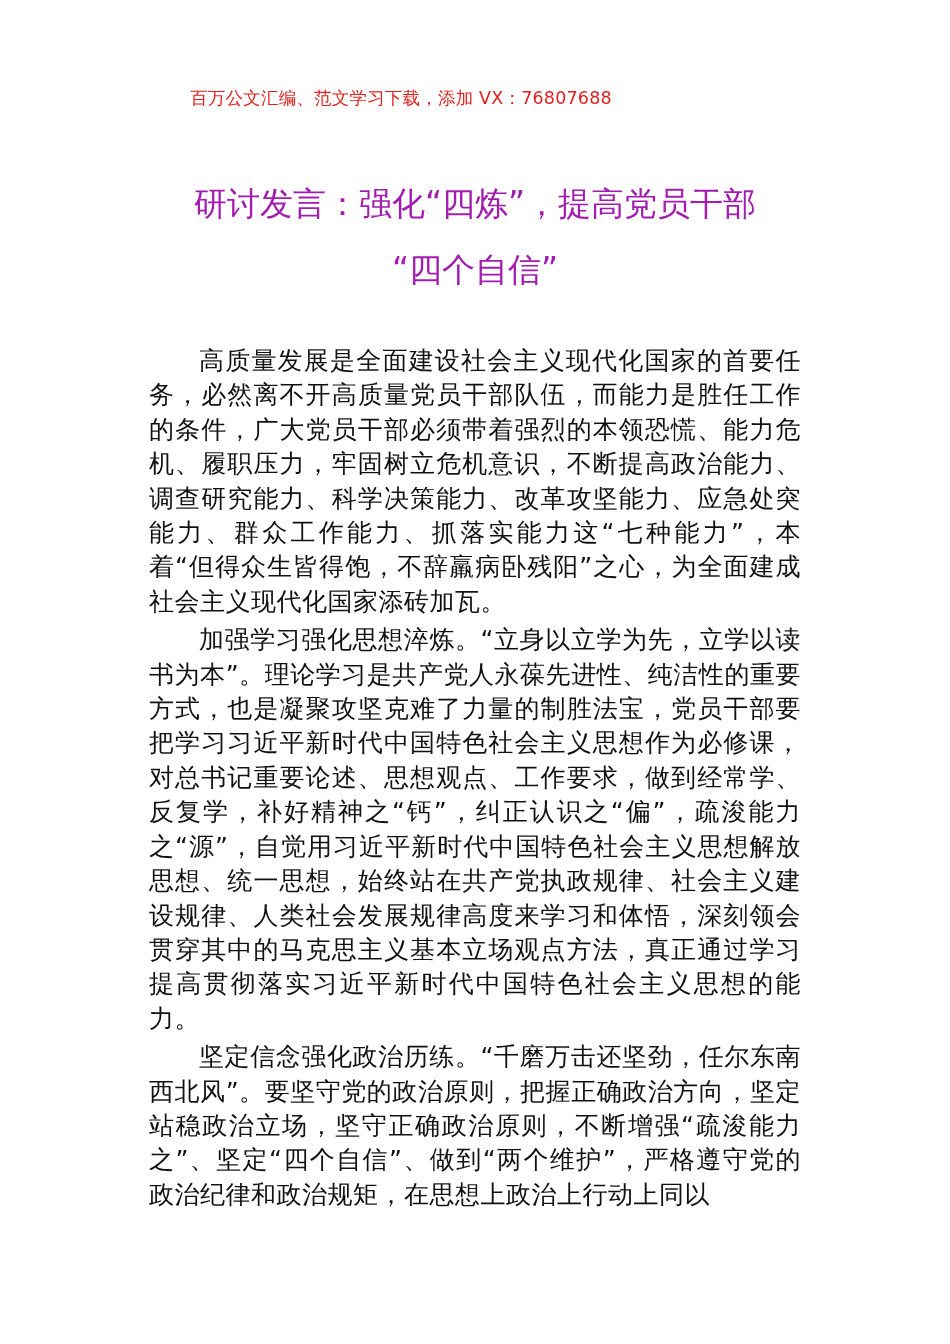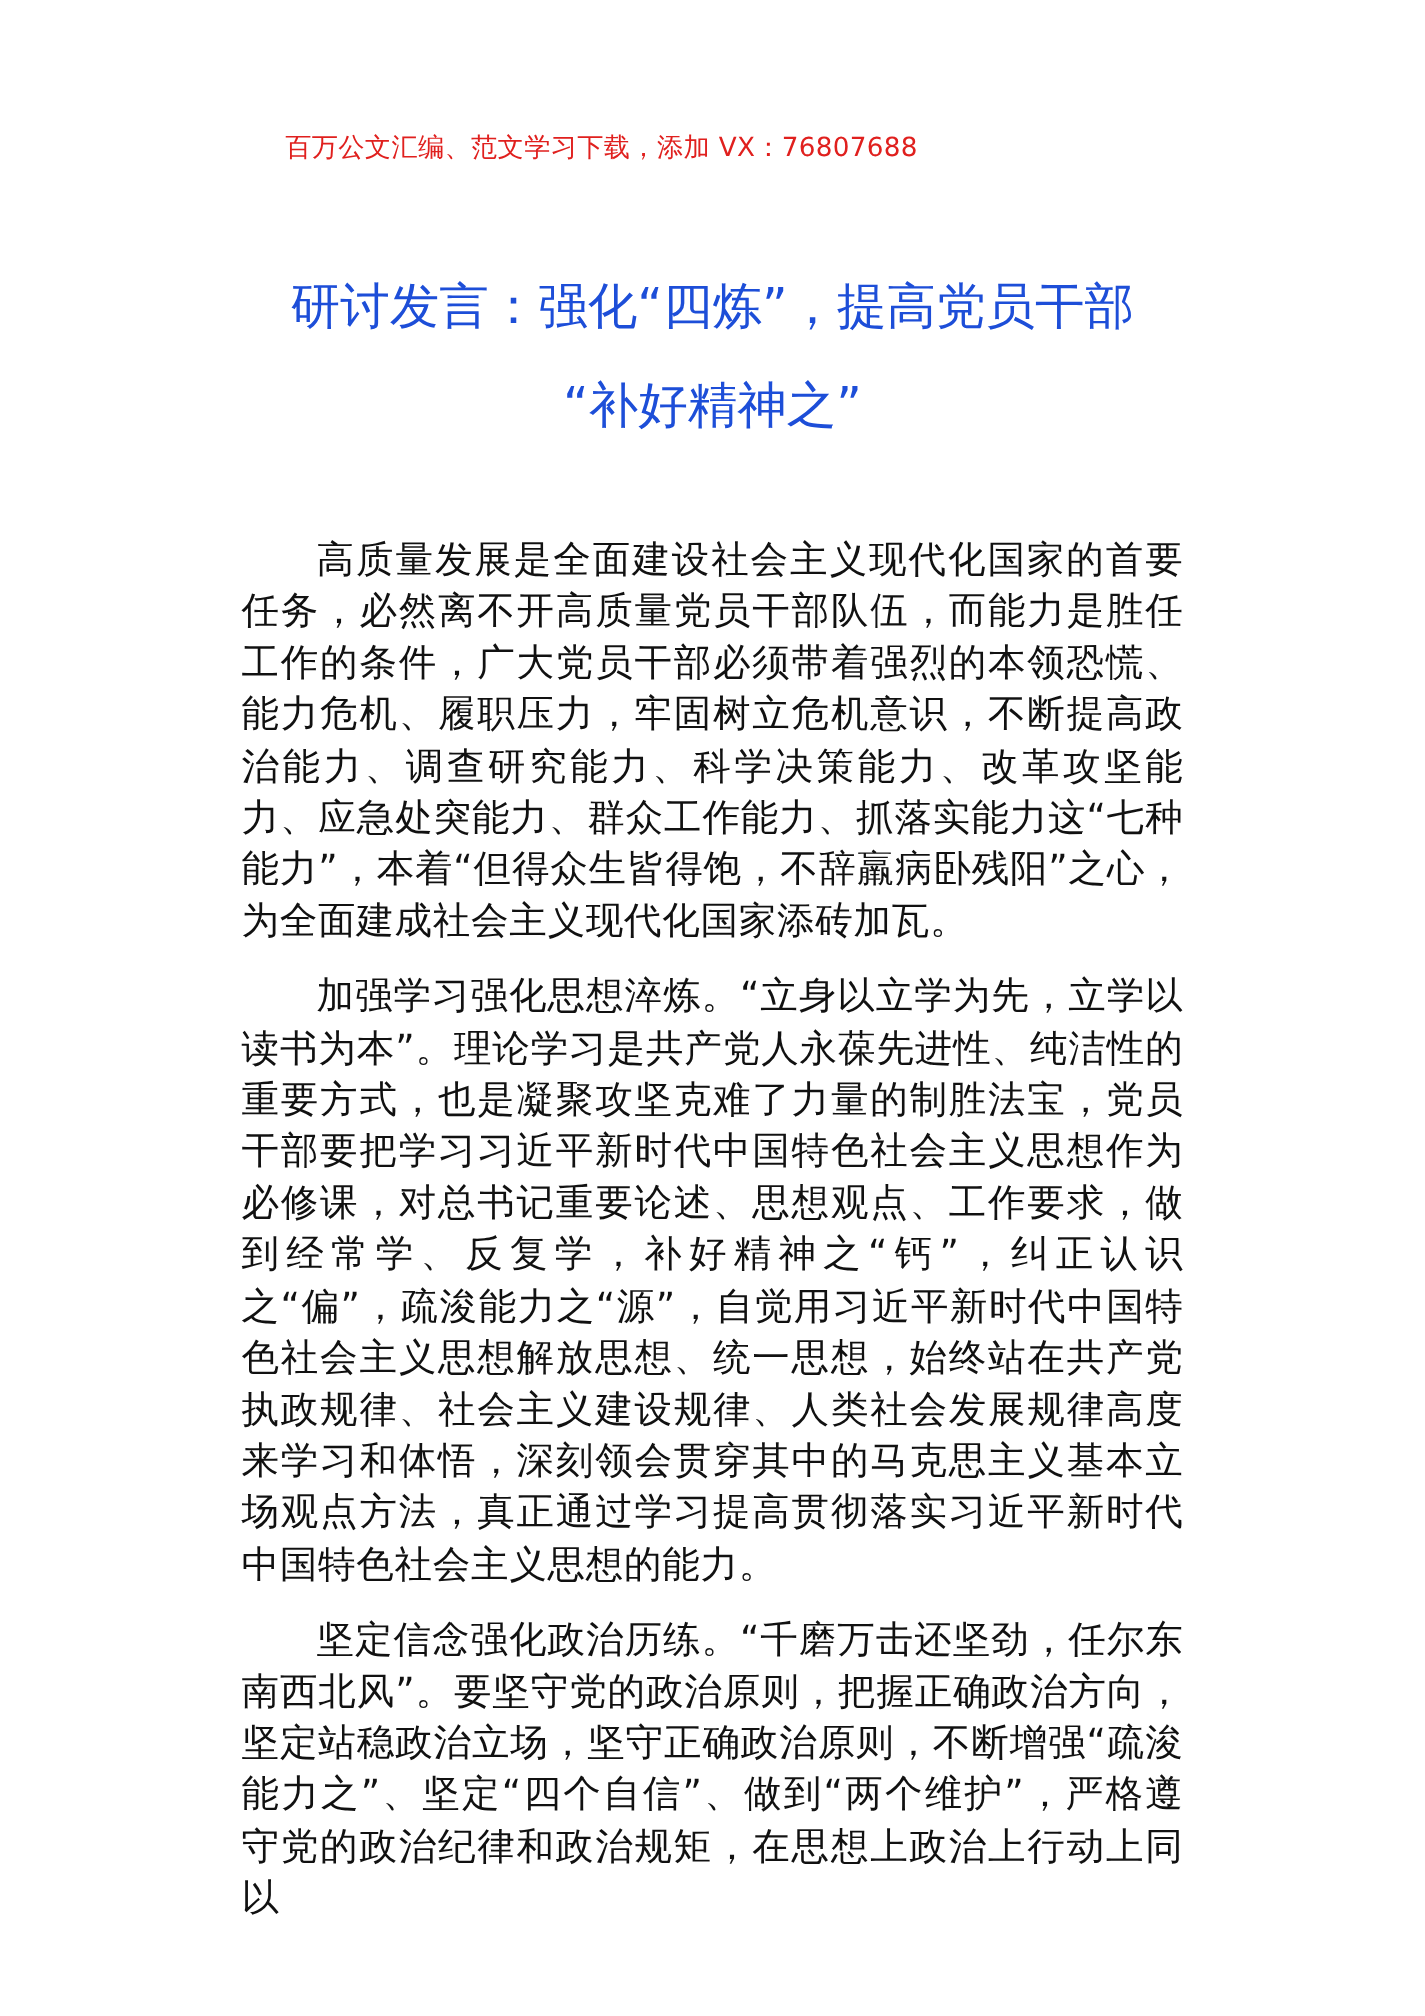--- a/index.html
+++ b/index.html
@@ -1,33 +1,33 @@
 <!DOCTYPE html>
 <html><head>
 <meta charset="utf-8">
 <style>
   html, body { margin: 0; padding: 0; background: #ffffff; }
   body { width: 950px; height: 1344px; position: relative; overflow: hidden;
          font-family: "DejaVu Sans", "Liberation Sans", sans-serif; color: #111; }
   .watermark { position: absolute; top: 86px; left: 0; width: 802px; text-align: center;
                font-size: 17.5px; color: #e0201e; letter-spacing: 0.2px; }
   .title { position: absolute; left: 140px; width: 670px; text-align: center;
-           font-size: 33px; color: #1d4ed8; white-space: nowrap; }
+           font-size: 33px; color: #a21caf; white-space: nowrap; }
   .title.l1 { top: 182px; }
   .title.l2 { top: 248px; }
   .body { position: absolute; top: 340px; left: 145px; width: 660px; }
-  .para { font-size: 25px; line-height: 34.4px; margin: 16px; text-align: justify;
+  .para { font-size: 25px; line-height: 34.4px; margin: 4px; text-align: justify;
           text-justify: inter-character; letter-spacing: 0.5px; }
   .para.indent { text-indent: 50px; }
 </style>
 </head>
 <body>
 
 <div class="watermark">百万公文汇编、范文学习下载，添加 VX：76807688</div>
 
 <div class="title l1">研讨发言：强化“四炼”，提高党员干部</div>
-<div class="title l2">“补好精神之”</div>
+<div class="title l2">“四个自信”</div>
 
 <div class="body">
   <p class="para indent">高质量发展是全面建设社会主义现代化国家的首要任务，必然离不开高质量党员干部队伍，而能力是胜任工作的条件，广大党员干部必须带着强烈的本领恐慌、能力危机、履职压力，牢固树立危机意识，不断提高政治能力、调查研究能力、科学决策能力、改革攻坚能力、应急处突能力、群众工作能力、抓落实能力这“七种能力”，本着“但得众生皆得饱，不辞羸病卧残阳”之心，为全面建成社会主义现代化国家添砖加瓦。</p>
   <p class="para indent">加强学习强化思想淬炼。“立身以立学为先，立学以读书为本”。理论学习是共产党人永葆先进性、纯洁性的重要方式，也是凝聚攻坚克难了力量的制胜法宝，党员干部要把学习习近平新时代中国特色社会主义思想作为必修课，对总书记重要论述、思想观点、工作要求，做到经常学、反复学，补好精神之“钙”，纠正认识之“偏”，疏浚能力之“源”，自觉用习近平新时代中国特色社会主义思想解放思想、统一思想，始终站在共产党执政规律、社会主义建设规律、人类社会发展规律高度来学习和体悟，深刻领会贯穿其中的马克思主义基本立场观点方法，真正通过学习提高贯彻落实习近平新时代中国特色社会主义思想的能力。</p>
   <p class="para indent">坚定信念强化政治历练。“千磨万击还坚劲，任尔东南西北风”。要坚守党的政治原则，把握正确政治方向，坚定站稳政治立场，坚守正确政治原则，不断增强“疏浚能力之”、坚定“四个自信”、做到“两个维护”，严格遵守党的政治纪律和政治规矩，在思想上政治上行动上同以</p>
 </div>
 
 </body></html>

